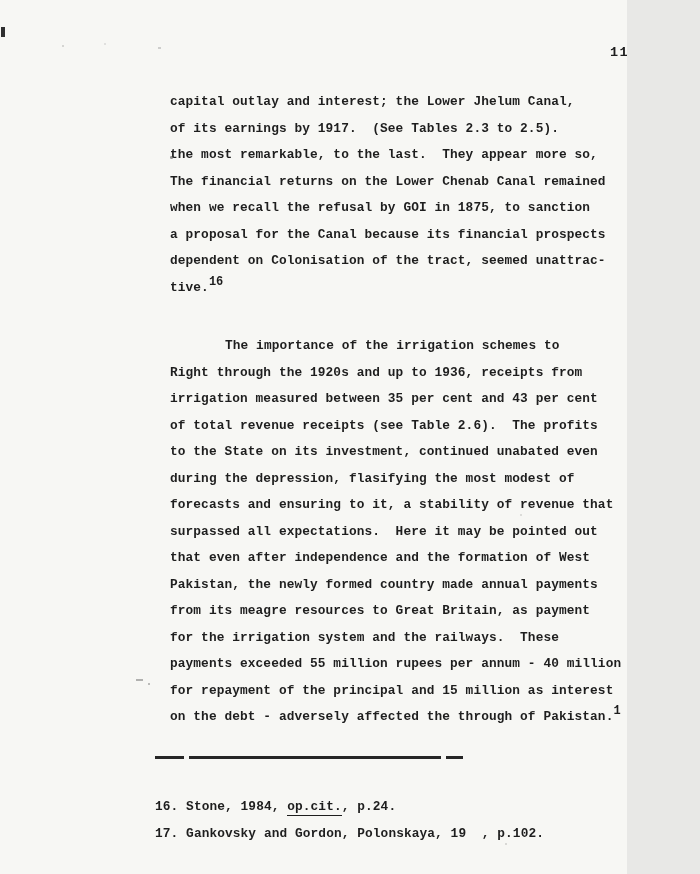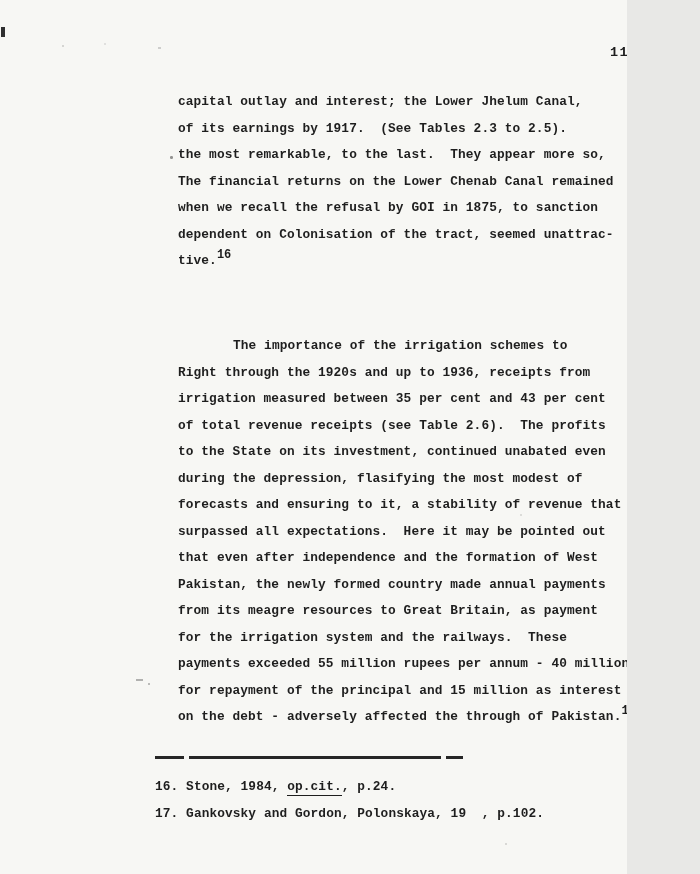--- a/index.html
+++ b/index.html
@@ -14,40 +14,40 @@
   }
   .line{
     display:block;
     white-space:pre;
     height:26.5px;
     line-height:26.5px;
     font-size:12.8px;
     font-weight:600;
     letter-spacing:0.1px;
   }
-  .para{position:absolute;left:178px;}
+  .para{position:absolute;left:170px;}
   .p1{top:89px;}
   .p2{top:333px;}
   .indent{padding-left:55px;}
   .sup{
     font-size:12px;
     font-weight:600;
     position:relative;
     top:-6px;
     letter-spacing:0;
   }
   .pageno{
     position:absolute;left:610px;top:44px;
     font-size:13.5px;font-weight:600;letter-spacing:1.5px;
     line-height:18px;
   }
   .fnrule-seg{
     position:absolute;top:756px;height:2.6px;background:#262626;
   }
-  .footnotes{position:absolute;left:155px;top:774px;}
+  .footnotes{position:absolute;left:155px;top:794px;}
   .u{border-bottom:1.6px solid #1e1e1e;padding-bottom:1px;}
   .check{
     position:absolute;left:641px;top:390px;
     font-size:12px;color:#4a4a4a;font-weight:400;
   }
   .artifact{position:absolute;background:#2f2f2f;}
   .a-tick{left:1px;top:27px;width:4px;height:10px;}
   .a-dot1{left:62px;top:45px;width:2px;height:2px;opacity:.22;border-radius:50%;}
   .a-dot2{left:104px;top:43px;width:2px;height:2px;opacity:.15;border-radius:50%;}
   .a-dot3{left:158px;top:47px;width:3px;height:1.5px;opacity:.2;}
@@ -75,20 +75,21 @@
   <div class="artifact a-dot5"></div>
 
   <div class="check">√</div>
 
   <div class="para p1">
     <span class="line">capital outlay and interest; the Lower Jhelum Canal,</span>
     <span class="line">of its earnings by 1917.  (See Tables 2.3 to 2.5).</span>
     <span class="line">the most remarkable, to the last.  They appear more so,</span>
     <span class="line">The financial returns on the Lower Chenab Canal remained</span>
     <span class="line">when we recall the refusal by GOI in 1875, to sanction</span>
+    <span class="line">a proposal for the Canal because its financial prospects</span>
     <span class="line">dependent on Colonisation of the tract, seemed unattrac-</span>
     <span class="line"><span>tive.</span><span class="sup">16</span></span>
   </div>
 
   <div class="para p2">
     <span class="line indent">The importance of the irrigation schemes to</span>
     <span class="line">Right through the 1920s and up to 1936, receipts from</span>
     <span class="line">irrigation measured between 35 per cent and 43 per cent</span>
     <span class="line">of total revenue receipts (see Table 2.6).  The profits</span>
     <span class="line">to the State on its investment, continued unabated even</span>

